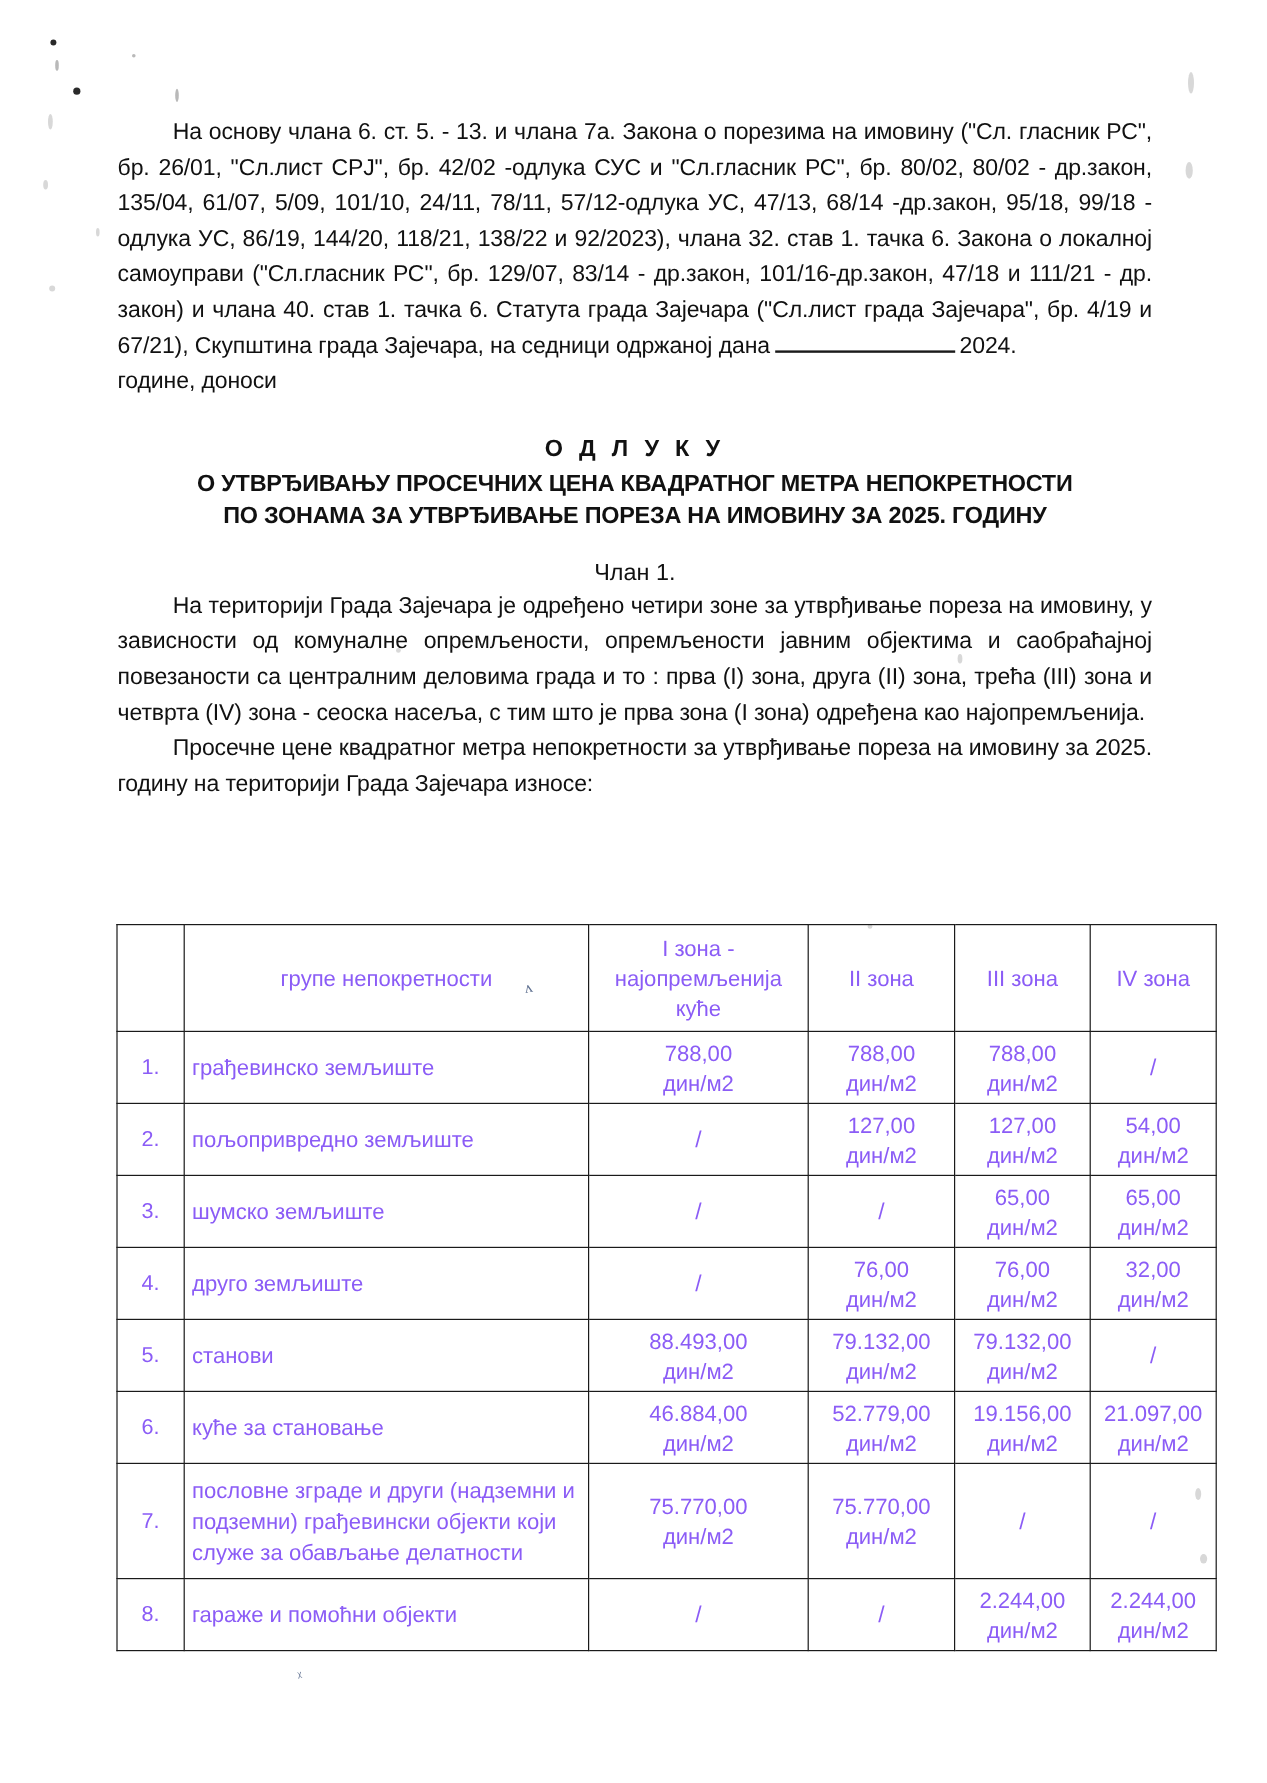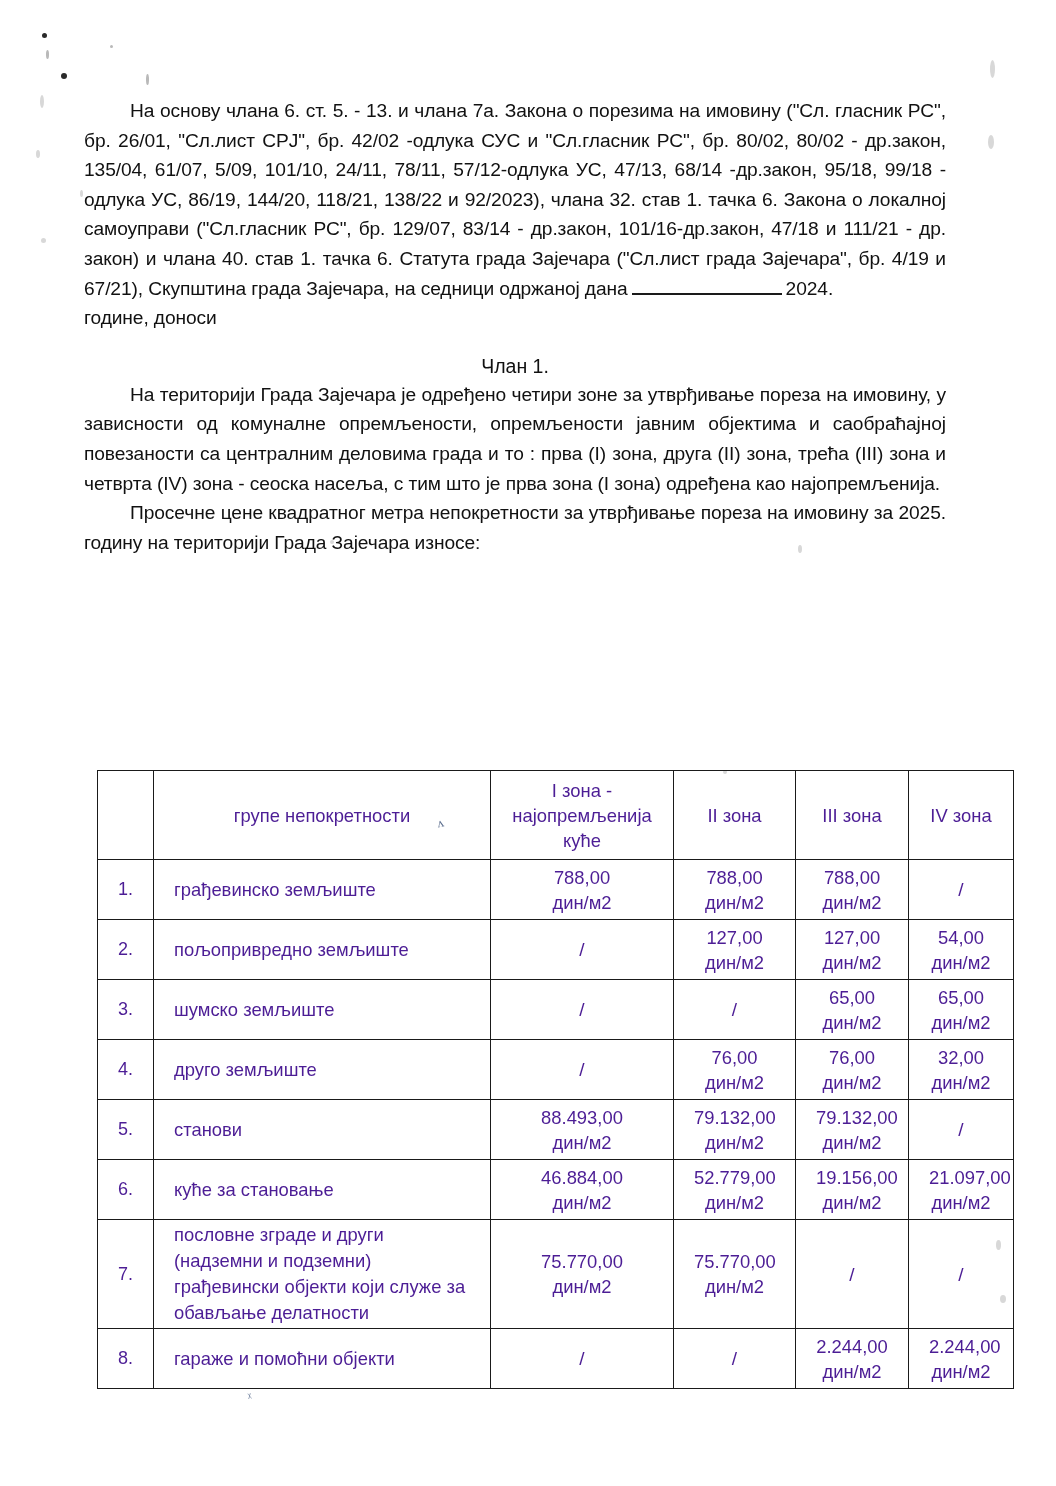--- a/index.html
+++ b/index.html
@@ -32,21 +32,21 @@
     color: #29406b;
     font-size: 13px;
     font-family: "Liberation Serif", serif;
     transform: rotate(-12deg);
     opacity: .75;
     pointer-events: none;
   }
 
   .content {
     position: absolute;
-    left: 84px;
+    left: 98px;
     top: 96px;
     width: 862px;
   }
 
   p.body-text {
     margin: 0;
     font-size: 19.2px;
     line-height: 29.6px;
     text-align: justify;
     text-justify: inter-word;
@@ -94,24 +94,24 @@
     position: absolute;
     left: 97px;
     top: 770px;
     width: 916px;
     border-collapse: collapse;
     table-layout: fixed;
     font-size: 18.4px;
   }
   table.zones td, table.zones th {
     border: 1.6px solid #1a1a1a;
-    padding: 2px 20px;
+    padding: 2px 6px;
     vertical-align: middle;
     font-weight: normal;
-    color: #4c1d95;
+    color: #8b5cf6;
   }
   col.c-num   { width: 56px; }
   col.c-desc  { width: 337px; }
   col.c-z1    { width: 183px; }
   col.c-z2    { width: 122px; }
   col.c-z3    { width: 113px; }
   col.c-z4    { width: 105px; }
 
   thead td { text-align: center; height: 84px; line-height: 25px; }
   thead td.desc-h { text-align: center; }
@@ -146,20 +146,25 @@
   <div class="speck vfaint" style="left:996px; top:1240px; width:5px; height:10px;"></div>
   <div class="speck vfaint" style="left:1000px; top:1295px; width:6px; height:8px;"></div>
   <div class="ink-mark" style="left:247px; top:1384px;">ᵪ</div>
   <div class="ink-mark" style="left:437px; top:815px;">ʌ</div>
 
   <div class="content">
 
     <p class="body-text"><span class="indent"></span><span>На основу члана 6. ст. 5. - 13. и члана 7а. Закона о порезима на имовину ("Сл. гласник РС", бр. 26/01, "Сл.лист СРЈ", бр. 42/02 -одлука СУС и "Сл.гласник РС", бр. 80/02, 80/02 - др.закон, 135/04, 61/07, 5/09, 101/10, 24/11, 78/11, 57/12-одлука УС, 47/13, 68/14 -др.закон, 95/18, 99/18 - одлука УС, 86/19, 144/20, 118/21, 138/22 и 92/2023), члана 32. став 1. тачка 6. Закона о локалној самоуправи ("Сл.гласник РС", бр. 129/07, 83/14 - др.закон, 101/16-др.закон, 47/18 и 111/21 - др. закон) и члана 40. став 1. тачка 6. Статута града Зајечара ("Сл.лист града Зајечара", бр. 4/19 и 67/21), Скупштина града Зајечара, на седници одржаној дана</span><span class="blank-line"></span><span>2024.</span></p>
     <p class="body-text nojust">године, доноси</p>
 
+    <div class="title-block">
+      <div class="title-decision">О Д Л У К У</div>
+      <div class="title-main">О УТВРЂИВАЊУ ПРОСЕЧНИХ ЦЕНА КВАДРАТНОГ МЕТРА  НЕПОКРЕТНОСТИ</div>
+      <div class="title-main">ПО ЗОНАМА ЗА УТВРЂИВАЊЕ ПОРЕЗА НА ИМОВИНУ ЗА 2025. ГОДИНУ</div>
+    </div>
 
     <div class="article-heading">Члан 1.</div>
 
     <p class="body-text"><span class="indent"></span><span>На територији Града Зајечара је одређено четири зоне за утврђивање пореза  на имовину, у зависности од комуналне опремљености, опремљености јавним објектима и саобраћајној повезаности са централним деловима града и то : прва (I) зона, друга (II) зона, трећа (III) зона и четврта (IV) зона - сеоска насеља, с тим што је прва зона (I зона) одређена као најопремљенија.</span></p>
     <p class="body-text"><span class="indent"></span><span>Просечне цене квадратног метра непокретности за утврђивање пореза на имовину за 2025. годину на територији Града Зајечара износе:</span></p>
 
   </div>
 
   <table class="zones">
     <colgroup>

